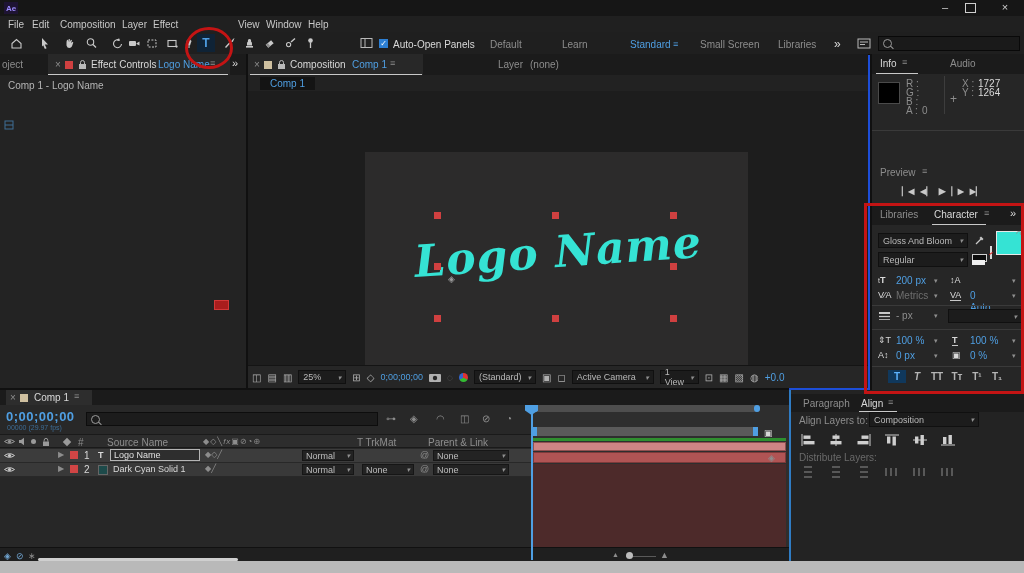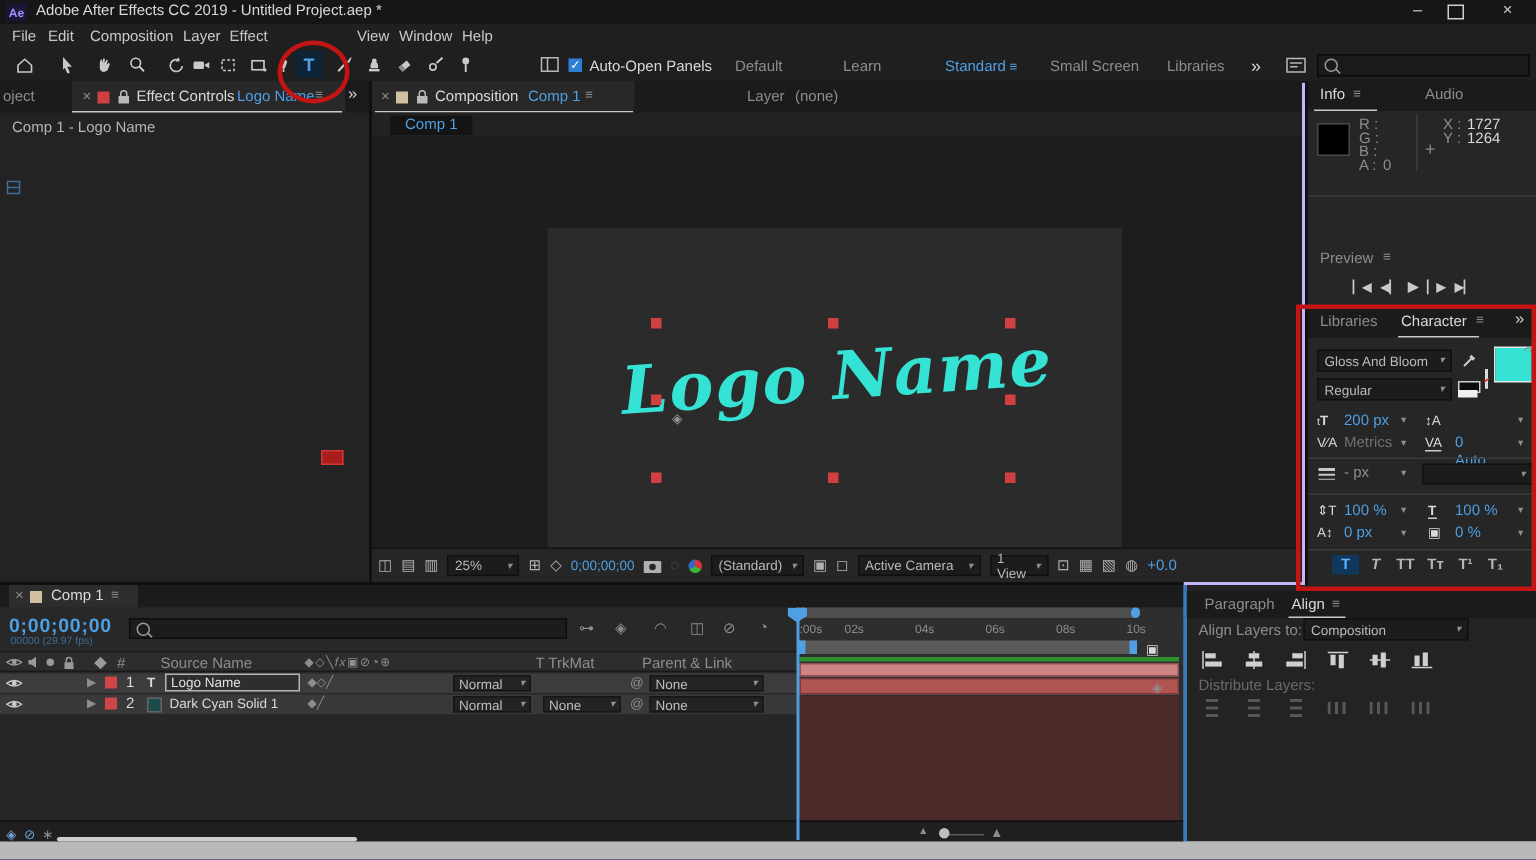--- a/index.html
+++ b/index.html
@@ -1,16 +1,16 @@
 <!DOCTYPE html>
 <html><head>
 <meta charset="utf-8">
 <style>
   html,body{margin:0;padding:0;background:#101010;}
-  #app{position:relative;width:1024px;height:573px;background:#c4b5fd;overflow:hidden;
+  #app{position:relative;width:1024px;height:573px;background:#1d4ed8;overflow:hidden;
        font-family:"Liberation Sans",sans-serif;color:#c8c8c8;font-size:10px;-webkit-font-smoothing:antialiased;}
   .abs{position:absolute;}
   .row{display:flex;align-items:center;}
   .dim{color:#8d8d8d;} .dim2{color:#6a6a6a;} .blue{color:#4f9fe3;} .bright{color:#d9d9d9;}
   .t8{font-size:8px;} .t12{font-size:12px;}
   .sel{background:#1c1c1c;border:1px solid #101010;color:#b9b9b9;display:flex;align-items:center;
        justify-content:space-between;padding:0 4px;font-size:9px;box-sizing:border-box;}
   .car{color:#8f8f8f;font-size:7px;line-height:1;}
   .underl{position:absolute;height:1px;background:#c9c9c9;}
   .panel{position:absolute;background:#262626;}
@@ -29,21 +29,20 @@
   .swdiag::after{content:"";position:absolute;left:-2px;right:-2px;top:50%;height:1px;background:#d22;transform:rotate(-35deg);}
   .tbtn{width:18px;height:13px;display:flex;align-items:center;justify-content:center;color:#b5b5b5;font-size:10px;font-weight:bold;}
 </style>
 </head>
 <body>
 
 <div id="app">
 
   <div class="abs" style="left:0;top:0;width:1024px;height:16px;background:#161616;">
     <div class="abs" style="left:4px;top:2px;width:14px;height:12px;background:#1e1433;color:#9d8cff;font-size:8px;font-weight:bold;display:flex;align-items:center;justify-content:center;">Ae</div>
-    <span class="abs bright" style="left:24px;top:2px;font-size:10px;">Adobe After Effects CC 2019 - Untitled Project.aep *</span>
     <span class="abs" style="left:938px;top:1px;width:14px;text-align:center;color:#cfcfcf;font-size:11px;">–</span>
     <span class="abs" style="left:965px;top:3px;width:9px;height:8px;border:1px solid #cfcfcf;"></span>
     <span class="abs" style="left:998px;top:1px;width:14px;text-align:center;color:#cfcfcf;font-size:11px;">×</span>
   </div>
 
   <div class="abs" style="left:0;top:16px;width:1024px;height:16px;background:#202020;">
     <span class="abs" style="left:8px;top:3px;">File</span>
     <span class="abs" style="left:32px;top:3px;">Edit</span>
     <span class="abs" style="left:60px;top:3px;">Composition</span>
     <span class="abs" style="left:122px;top:3px;">Layer</span>
@@ -534,28 +533,20 @@
     </div>
 
     <div class="abs" style="left:0;top:87px;width:531px;height:70px;background:#272727;"></div>
 
     <div class="abs" style="left:532px;top:15px;width:257px;height:142px;background:#2e2e2e;">
 
       <div class="abs" style="left:0px;top:0px;width:228px;height:7px;background:#4e4e4e;border-radius:3px;"></div>
       <div class="abs" style="left:0px;top:0px;width:6px;height:7px;background:#4f9fe3;border-radius:3px;"></div>
       <div class="abs" style="left:222px;top:0px;width:6px;height:7px;background:#4f9fe3;border-radius:3px;"></div>
 
-      <div class="abs" style="left:0;top:8px;width:257px;height:13px;background:#2e2e2e;">
-        <span class="abs dim t8" style="left:1px;top:2px;">:00s</span>
-        <span class="abs dim t8" style="left:31px;top:2px;">02s</span>
-        <span class="abs dim t8" style="left:78px;top:2px;">04s</span>
-        <span class="abs dim t8" style="left:125px;top:2px;">06s</span>
-        <span class="abs dim t8" style="left:172px;top:2px;">08s</span>
-        <span class="abs dim t8" style="left:219px;top:2px;">10s</span>
-      </div>
 
       <div class="abs" style="left:0px;top:22px;width:226px;height:9px;background:#5a5a5a;"></div>
       <div class="abs" style="left:0px;top:22px;width:5px;height:9px;background:#4f9fe3;"></div>
       <div class="abs" style="left:221px;top:22px;width:5px;height:9px;background:#4f9fe3;"></div>
 
       <div class="abs" style="left:1px;top:33px;width:253px;height:3px;background:#2f8f2f;"></div>
 
       <div class="abs" style="left:1px;top:37px;width:253px;height:9px;background:#cf8484;border:1px solid #8f5050;box-sizing:border-box;"></div>
       <div class="abs" style="left:1px;top:47px;width:253px;height:11px;background:#b05454;border:1px solid #7c3a3a;box-sizing:border-box;"></div>
       <div class="abs" style="left:1px;top:59px;width:253px;height:83px;background:#4d2a2a;"></div>

